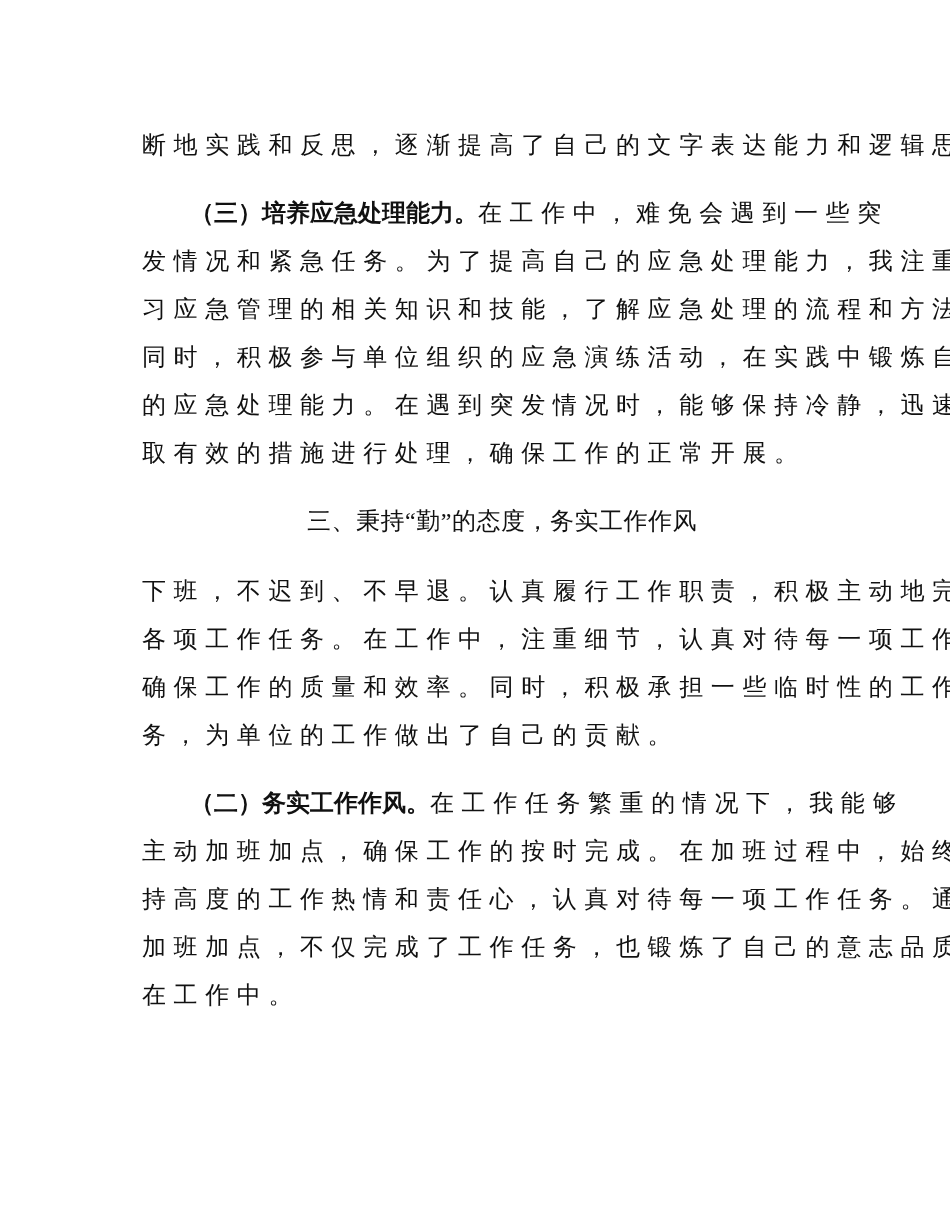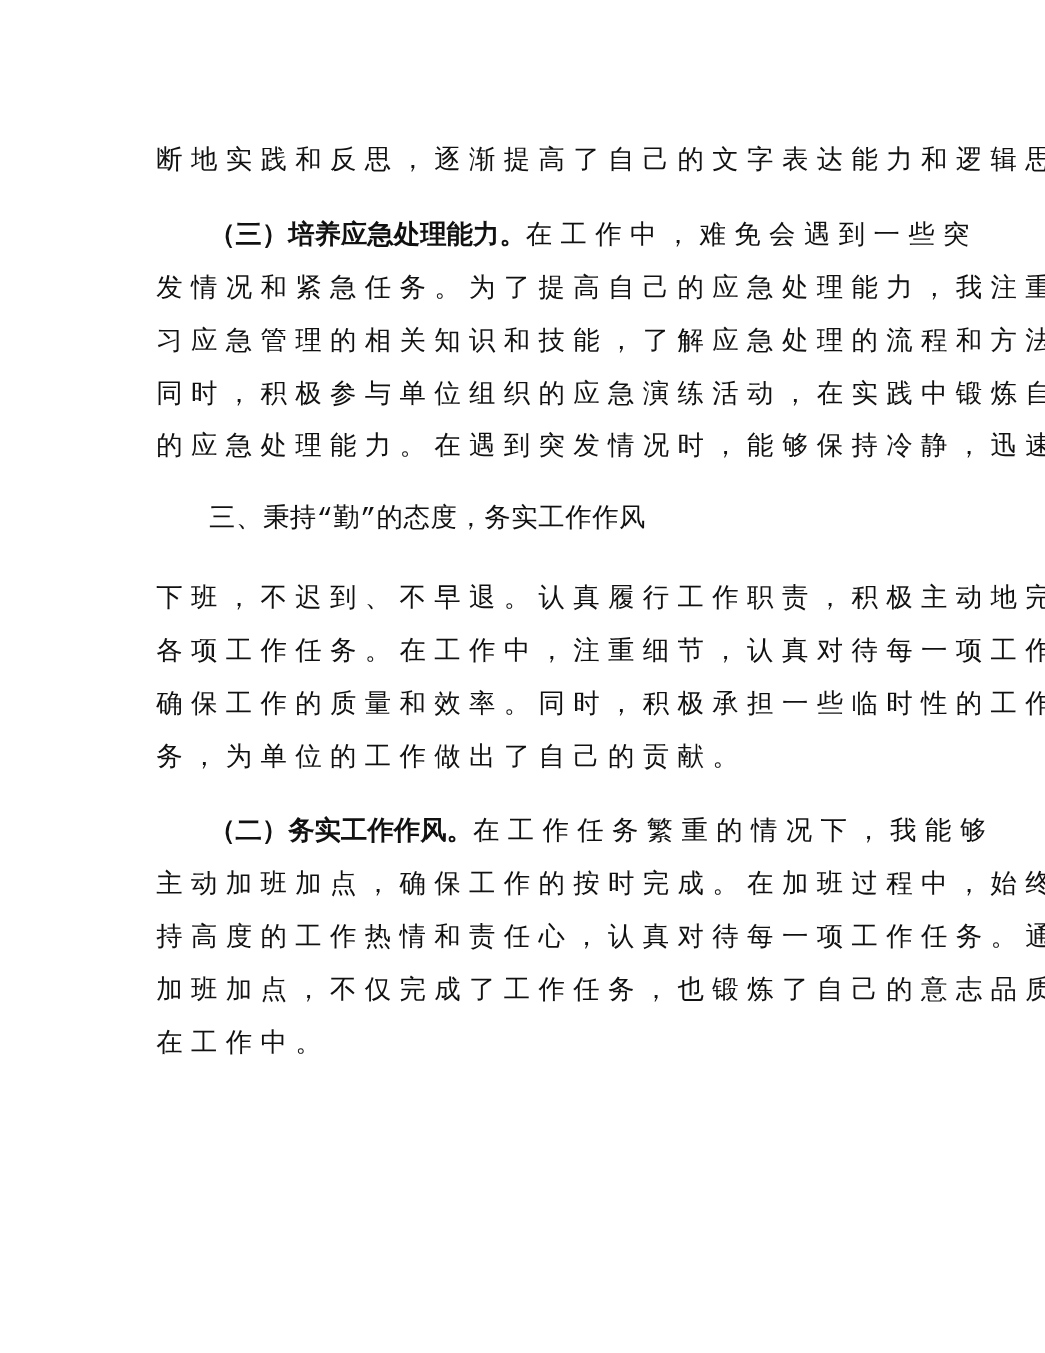--- a/index.html
+++ b/index.html
@@ -33,43 +33,45 @@
     }
     .indent {
       padding-left: 48px;
     }
     .lead {
       font-family: "DejaVu Sans", "Liberation Sans", sans-serif;
       font-weight: bold;
       letter-spacing: 0px;
     }
     .heading {
-      font-family: Liberation Mono, monospace;
+      font-family: Liberation Serif, serif;
       letter-spacing: 0.5px;
       padding-left: 48px;
       height: 48px;
       line-height: 48px;
       margin-bottom: 22px;
+      text-align: center;
     }
   </style>
 </head>
 <body>
 
 <div class="page">
 
   <div class="para">
     <div class="line">断地实践和反思，逐渐提高了自己的文字表达能力和逻辑思维</div>
   </div>
 
   <div class="para">
     <div class="line indent"><span class="lead">（三）培养应急处理能力。</span><span>在工作中，难免会遇到一些突</span></div>
     <div class="line">发情况和紧急任务。为了提高自己的应急处理能力，我注重学</div>
     <div class="line">习应急管理的相关知识和技能，了解应急处理的流程和方法。</div>
     <div class="line">同时，积极参与单位组织的应急演练活动，在实践中锻炼自己</div>
     <div class="line">的应急处理能力。在遇到突发情况时，能够保持冷静，迅速采</div>
+    <div class="line">取有效的措施进行处理，确保工作的正常开展。</div>
   </div>
 
   <div class="heading">三、秉持“勤”的态度，务实工作作风</div>
 
   <div class="para">
     <div class="line">下班，不迟到、不早退。认真履行工作职责，积极主动地完成</div>
     <div class="line">各项工作任务。在工作中，注重细节，认真对待每一项工作，</div>
     <div class="line">确保工作的质量和效率。同时，积极承担一些临时性的工作任</div>
     <div class="line">务，为单位的工作做出了自己的贡献。</div>
   </div>

